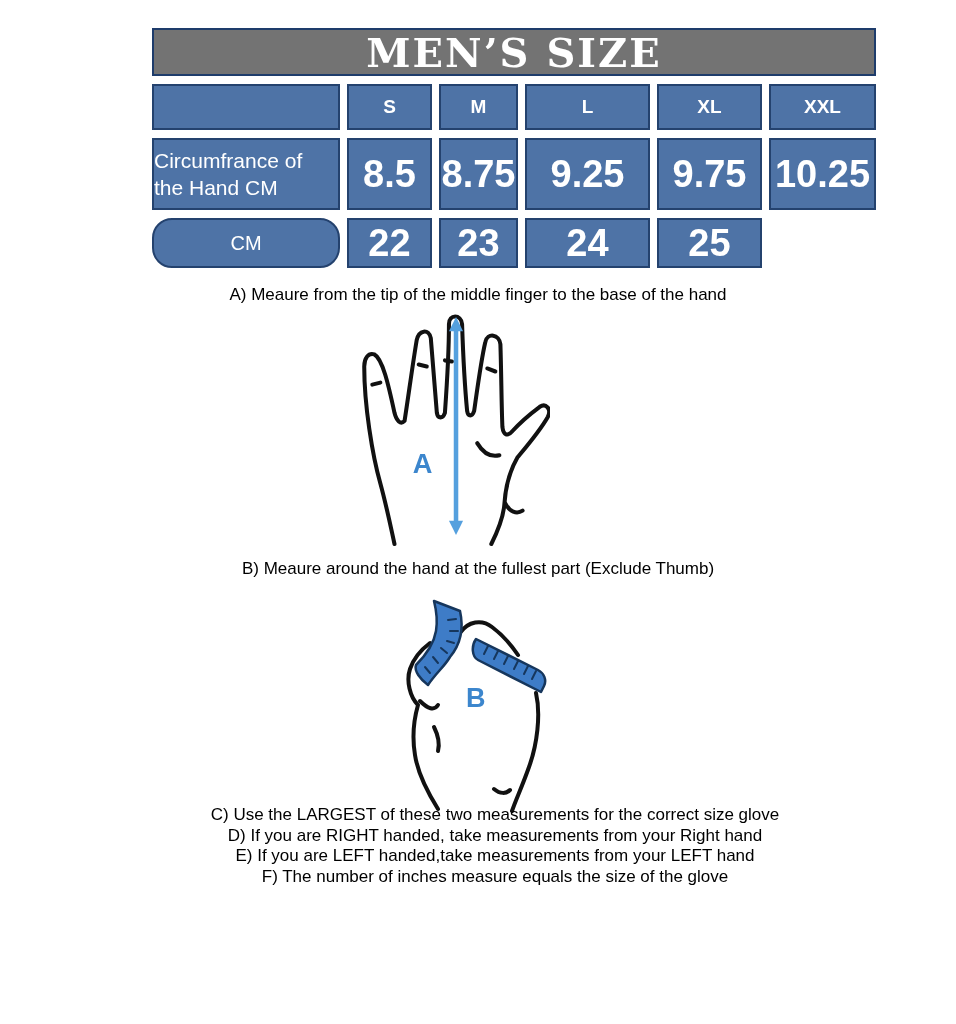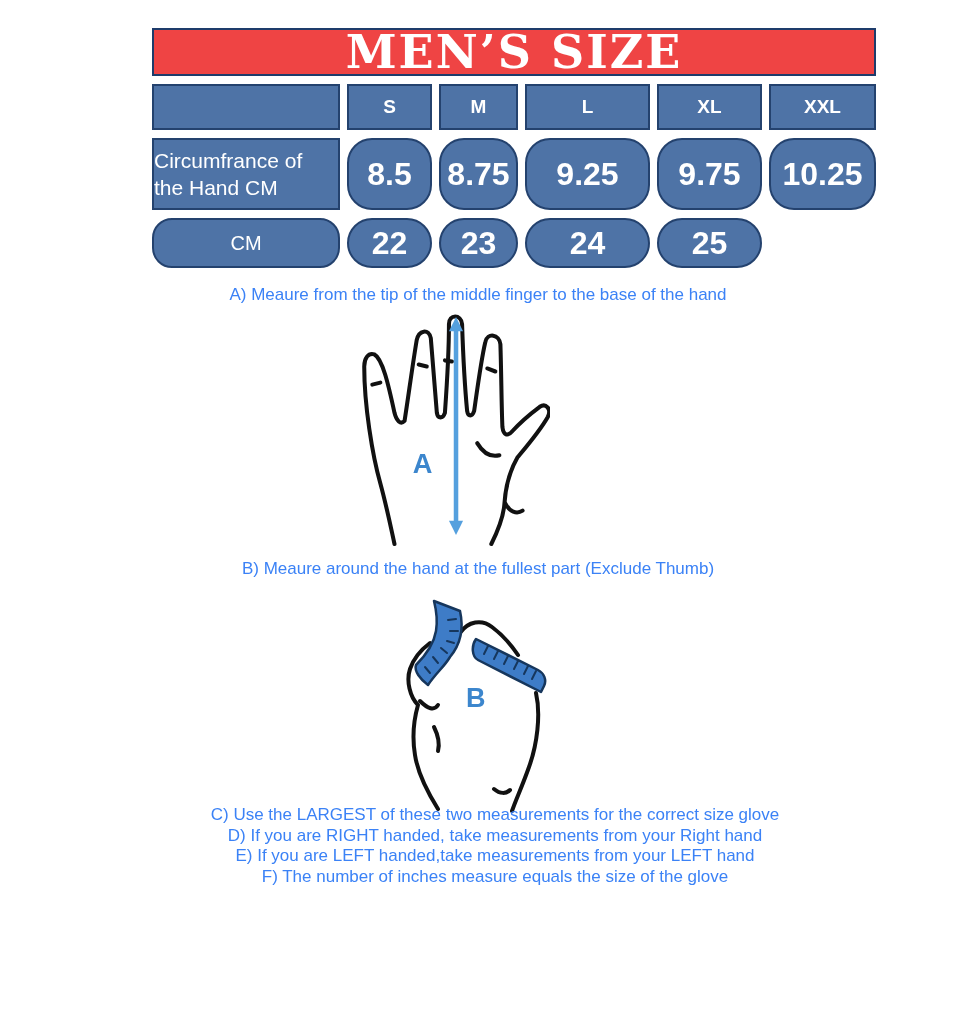--- a/index.html
+++ b/index.html
@@ -12,62 +12,62 @@
     width: 956px; height: 1024px;
     background: #ffffff;
     overflow: hidden;
   }
 
   
   .size-chart { position: absolute; left: 152px; top: 28px; width: 724px; }
   .title-bar {
     box-sizing: border-box;
     height: 48px;
-    background: #ef4444;
+    background: #737373;
     border: 2px solid #1e3c6b;
     display: flex; align-items: center; justify-content: center;
     color: #ffffff;
     font-family: "DejaVu Serif", serif;
     font-weight: bold;
-    font-size: 46px;
+    font-size: 40px;
     letter-spacing: 2px;
   }
   .grid {
     margin-top: 8px;
     display: grid;
     grid-template-columns: 188px 85px 79px 125px 105px 107px;
     grid-template-rows: 46px 72px 50px;
     column-gap: 7px;
     row-gap: 8px;
   }
   .cell {
     box-sizing: border-box;
     background: #4e73a6;
     border: 2px solid #24426e;
     color: #ffffff;
     display: flex; align-items: center; justify-content: center;
     text-align: center;
   }
   .cell.size-head { font-size: 19px; font-weight: bold; }
-  .cell.value { font-size: 32px; font-weight: bold; border-radius: 25px; }
+  .cell.value { font-size: 38px; font-weight: bold; }
   .cell.row-label {
     flex-direction: column;
     align-items: flex-start;
     justify-content: center;
     font-size: 21px;
     line-height: 1.3;
     text-align: left;
   }
   .cell.cm-label { font-size: 20px; border-radius: 20px; }
 
   
   .instr {
     position: absolute; left: 0; width: 100%;
     text-align: center;
-    color: #3b82f6;
+    color: #000000;
     font-size: 17px;
   }
   .line-a { top: 285px; }
   .line-b { top: 559px; }
   .lines-cf { top: 805px; line-height: 20.6px; padding-left: 17px; }
   .lines-cf div { white-space: nowrap; }
 
   
   .hand-a { position: absolute; left: 358px; top: 314px; }
   .fist-b { position: absolute; left: 398px; top: 592px; }

